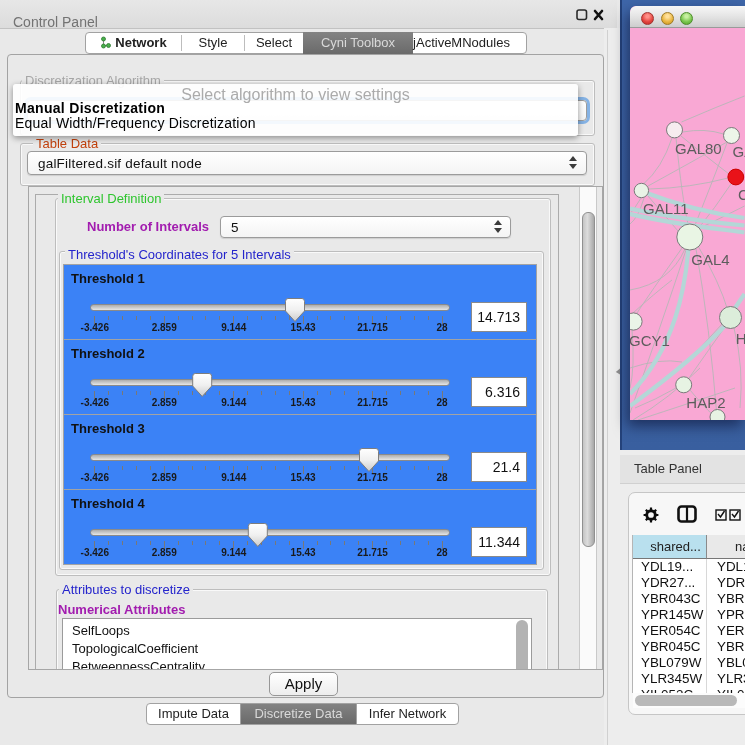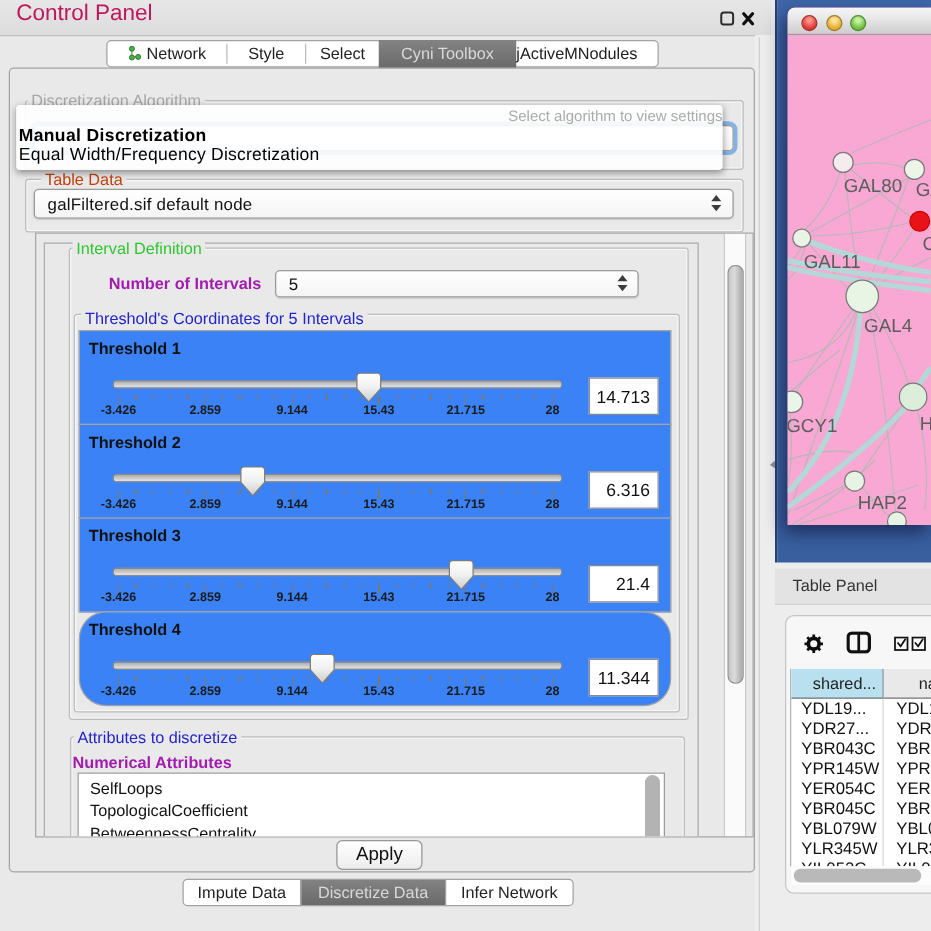--- a/index.html
+++ b/index.html
@@ -23,31 +23,31 @@
   .vbox{position:absolute;left:407px;width:48px;height:28px;background:#fff;border:1px solid #8a8a8a;
         font-size:14px;color:#111;text-align:right;line-height:28px;padding-right:6px;}
   .tab{position:absolute;top:0;height:20px;background:#fff;border:1px solid #a2a2a2;
        font-size:13px;color:#222;text-align:center;line-height:20px;}
   .tabdark{background:linear-gradient(#828282,#6a6a6a);color:#d9d9d9;}
 </style>
 </head>
 <body>
 
 <div class="abs" style="left:0;top:0;width:617px;height:28px;background:linear-gradient(#e7e7e7,#dcdcdc);border-bottom:1px solid #c2c2c2;"></div>
-<div class="abs" style="left:13px;top:0;font-size:18px;color:#be185d;">Control Panel</div>
+<div class="abs" style="left:13px;top:14px;font-size:14px;color:#737373;">Control Panel</div>
 
 <svg class="abs" style="left:574px;top:8px;" width="34" height="14" viewBox="0 0 34 14">
   <rect x="3" y="2" width="9.5" height="9.5" rx="2" fill="none" stroke="#2b2b2b" stroke-width="1.6"></rect>
   <path d="M21 3 L28 11 M28 3 L21 11" stroke="#111" stroke-width="2.6" stroke-linecap="round"></path>
 </svg>
 
 <div class="abs" style="left:7px;top:54px;width:595px;height:642px;border:1px solid #a3a3a3;border-radius:4px;background:#e9e9e9;"></div>
 
 <div class="abs" style="left:85px;top:32px;width:440px;height:20px;background:#fff;border:1px solid #a2a2a2;border-radius:4px;">
-  <div class="abs" style="left:0;top:0;width:95px;height:20px;font-size:13px;color:#222;text-align:center;line-height:20px;"><svg width="12" height="13" viewBox="0 0 12 13" style="vertical-align:-2px;margin-right:3px;">
+  <div class="abs" style="left:0;top:0;width:95px;height:20px;font-size:13px;color:#222;text-align:center;line-height:20px;font-weight:bold;"><svg width="12" height="13" viewBox="0 0 12 13" style="vertical-align:-2px;margin-right:3px;">
         <path d="M3.5 3.5 V10 M3.5 9.5 H8" stroke="#8a8a8a" stroke-width="1"></path>
         <circle cx="3.5" cy="3" r="2" fill="#49b04c" stroke="#2c7a2f" stroke-width="0.8"></circle>
         <circle cx="3.5" cy="10" r="2" fill="#49b04c" stroke="#2c7a2f" stroke-width="0.8"></circle>
         <circle cx="8.5" cy="9.5" r="2" fill="#49b04c" stroke="#2c7a2f" stroke-width="0.8"></circle>
       </svg>Network</div>
   <div class="abs" style="left:95px;top:2px;width:1px;height:16px;background:#bdbdbd;"></div>
   <div class="abs" style="left:96px;top:0;width:62px;height:32px;font-size:13px;color:#222;text-align:center;line-height:20px;">Style</div>
   <div class="abs" style="left:158px;top:2px;width:1px;height:16px;background:#bdbdbd;"></div>
   <div class="abs" style="left:159px;top:0;width:58px;height:20px;font-size:13px;color:#222;text-align:center;line-height:20px;">Select</div>
   <div class="abs" style="left:217px;top:-1px;width:110px;height:22px;background:linear-gradient(#838383,#6a6a6a);font-size:13px;color:#d9d9d9;text-align:center;line-height:22px;">Cyni Toolbox</div>
@@ -237,21 +237,21 @@
           <text x="163.7" y="33">9.144</text>
           <text x="233.1" y="33">15.43</text>
           <text x="302.6" y="33">21.715</text>
           <text x="372.0" y="33">28</text>
         </g>
         <path d="M292.0,0.5 H306.0 Q308.5,0.5 308.5,3.5 V13 L299.0,23.5 L289.5,13 V3.5 Q289.5,0.5 292.0,0.5 Z" fill="url(#thg299)" stroke="#7d7d7d" stroke-width="1"></path>
       </svg>
     <div class="vbox" style="top:37px;">21.4</div>
   </div>
 
-  <div class="tp" style="left:34px;top:302px;width:472px;height:74px;border-radius:22px;">
+  <div class="tp" style="left:34px;top:302px;width:472px;height:74px;">
     <div class="tlabel">Threshold 4</div>
     <div class="track" style="top:39px;"></div>
     <svg class="abs" style="left:6px;top:33px;" width="420" height="38" viewBox="0 0 420 38">
         <defs>
           <linearGradient id="thg187" x1="0" y1="0" x2="0" y2="1">
             <stop offset="0" stop-color="#ffffff"></stop>
             <stop offset="0.5" stop-color="#f0f0f0"></stop>
             <stop offset="1" stop-color="#cccccc"></stop>
           </linearGradient>
         </defs>
@@ -312,21 +312,21 @@
 
 <div class="abs" style="left:269px;top:672px;width:67px;height:22px;background:linear-gradient(#ffffff,#ededed);border:1px solid #979797;border-radius:5px;font-size:15px;color:#111;text-align:center;line-height:21px;">Apply</div>
 
 <div class="abs" style="left:0px;top:703px;height:22px;">
   <div class="tab" style="left:146px;width:93px;height:20px;border-radius:4px 0 0 4px;">Impute Data</div>
   <div class="tab tabdark" style="left:240px;width:115px;height:20px;">Discretize Data</div>
   <div class="tab" style="left:356px;width:101px;height:20px;border-radius:0 4px 4px 0;">Infer Network</div>
 </div>
 
 <div class="abs" style="left:13px;top:84px;width:565px;height:52px;background:rgba(255,255,255,0.9);border-radius:3px;box-shadow:0 2px 6px rgba(0,0,0,0.4);"></div>
-<div class="abs" style="left:13px;top:86px;width:565px;text-align:right;font-size:12px;color:#ababab;">Select algorithm to view settings</div>
+<div class="abs" style="left:13px;top:86px;width:565px;text-align:center;font-size:16px;color:#ababab;">Select algorithm to view settings</div>
 <div class="abs" style="left:15px;top:100px;font-size:14px;font-weight:bold;letter-spacing:0.3px;color:#000;">Manual Discretization</div>
 <div class="abs" style="left:15px;top:114.5px;font-size:14px;letter-spacing:0.2px;color:#000;">Equal Width/Frequency Discretization</div>
 
 <div class="abs" style="left:604px;top:28px;width:141px;height:717px;background:#ededed;"></div>
 <div class="abs" style="left:607px;top:30px;width:1px;height:715px;background:#d0d0d0;"></div>
 
 <svg class="abs" style="left:615px;top:368px;" width="6" height="7" viewBox="0 0 6 7">
     <path d="M5 0.5 L0.8 4 L5 6.5 Z" fill="#777" opacity="0.8"></path>
   </svg>
 

